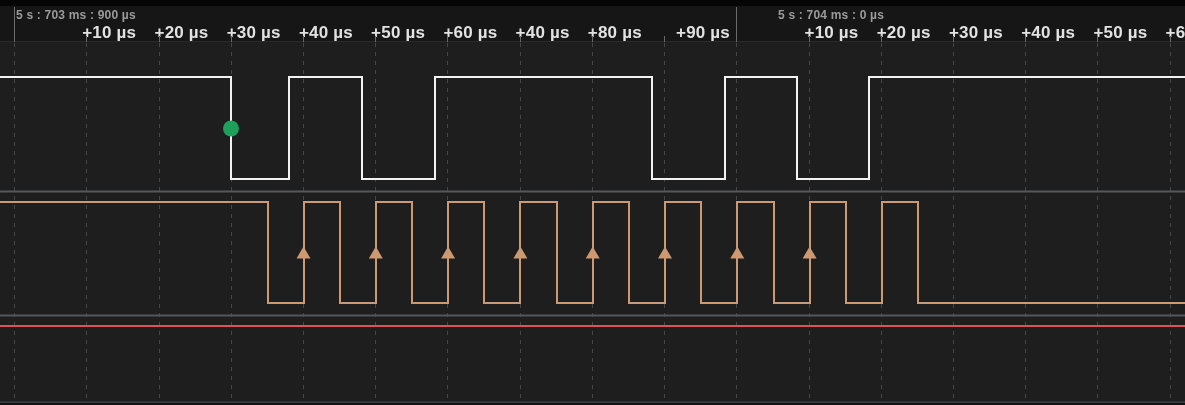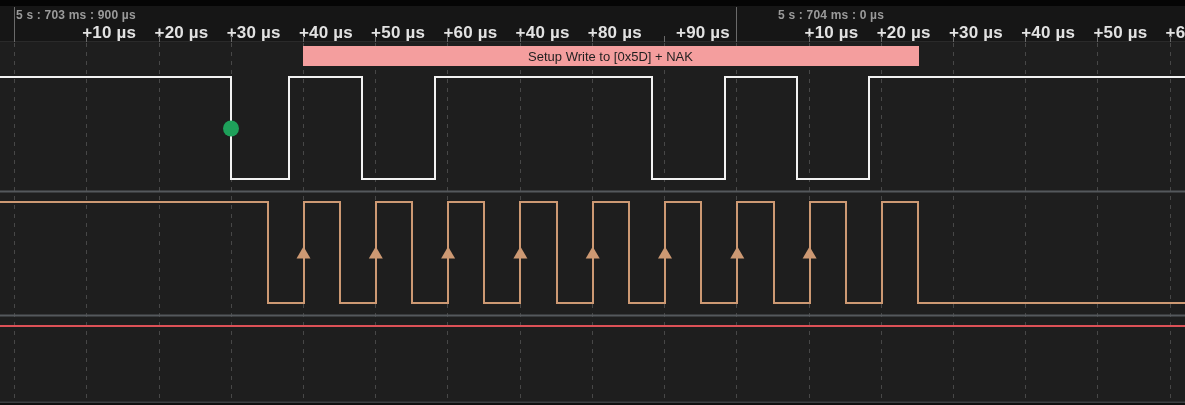--- a/index.html
+++ b/index.html
@@ -99,16 +99,13 @@
       <polygon points="368.8,258.5 382.8,258.5 375.8,246.5" fill="#cd9973"></polygon>
       <polygon points="441.1,258.5 455.1,258.5 448.1,246.5" fill="#cd9973"></polygon>
       <polygon points="513.4,258.5 527.4,258.5 520.4,246.5" fill="#cd9973"></polygon>
       <polygon points="585.7,258.5 599.7,258.5 592.7,246.5" fill="#cd9973"></polygon>
       <polygon points="658,258.5 672,258.5 665,246.5" fill="#cd9973"></polygon>
       <polygon points="730.3,258.5 744.3,258.5 737.3,246.5" fill="#cd9973"></polygon>
       <polygon points="802.6,258.5 816.6,258.5 809.6,246.5" fill="#cd9973"></polygon>
       <circle cx="231" cy="128.5" r="8" fill="#1ea05a"></circle>
     </svg>
 
-  <div class="annotation" style="left: 302.5px; top: 46px; width: 616px; height: 20px; background: rgb(244, 158, 158); color: rgb(31, 31, 31);">
-    <span>Setup Write to [0x5D] + NAK</span>
-  </div>
 </div>
 
 </body></html>

